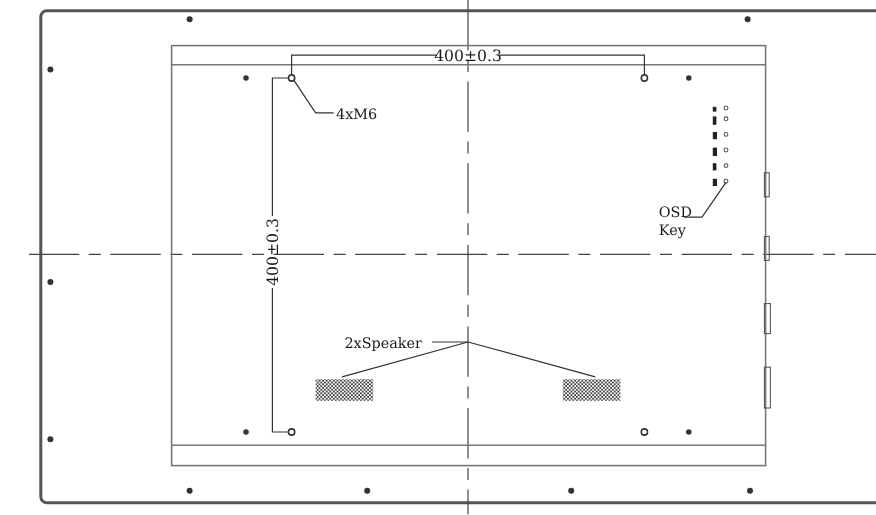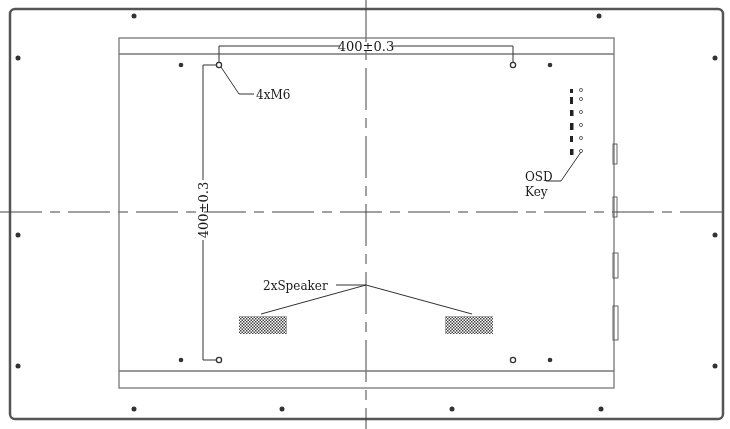--- a/index.html
+++ b/index.html
@@ -1,17 +1,17 @@
 <!DOCTYPE html>
 <html><head>
   <meta charset="utf-8">
   <style>
     html, body { margin: 0; padding: 0; background: #ffffff; }
     body { width: 730px; height: 429px; overflow: hidden; position: relative; }
-    .stage { position: absolute; left: 0; top: 0; width: 620px; height: 429px; }
+    .stage { position: absolute; left: 0; top: 0; width: 620px; height: 429px; padding-left: 24px; }
     svg { display: block; }
     .lbl { font-family: "DejaVu Serif", "Liberation Serif", serif; fill: #1a1a1a; }
     .dim { font-size: 13px; }
     .note { font-size: 12px; }
   </style>
 </head>
 <body>
 
 <div class="stage">
 <svg width="730" height="429" viewBox="0 0 730 429" xmlns="http://www.w3.org/2000/svg">

